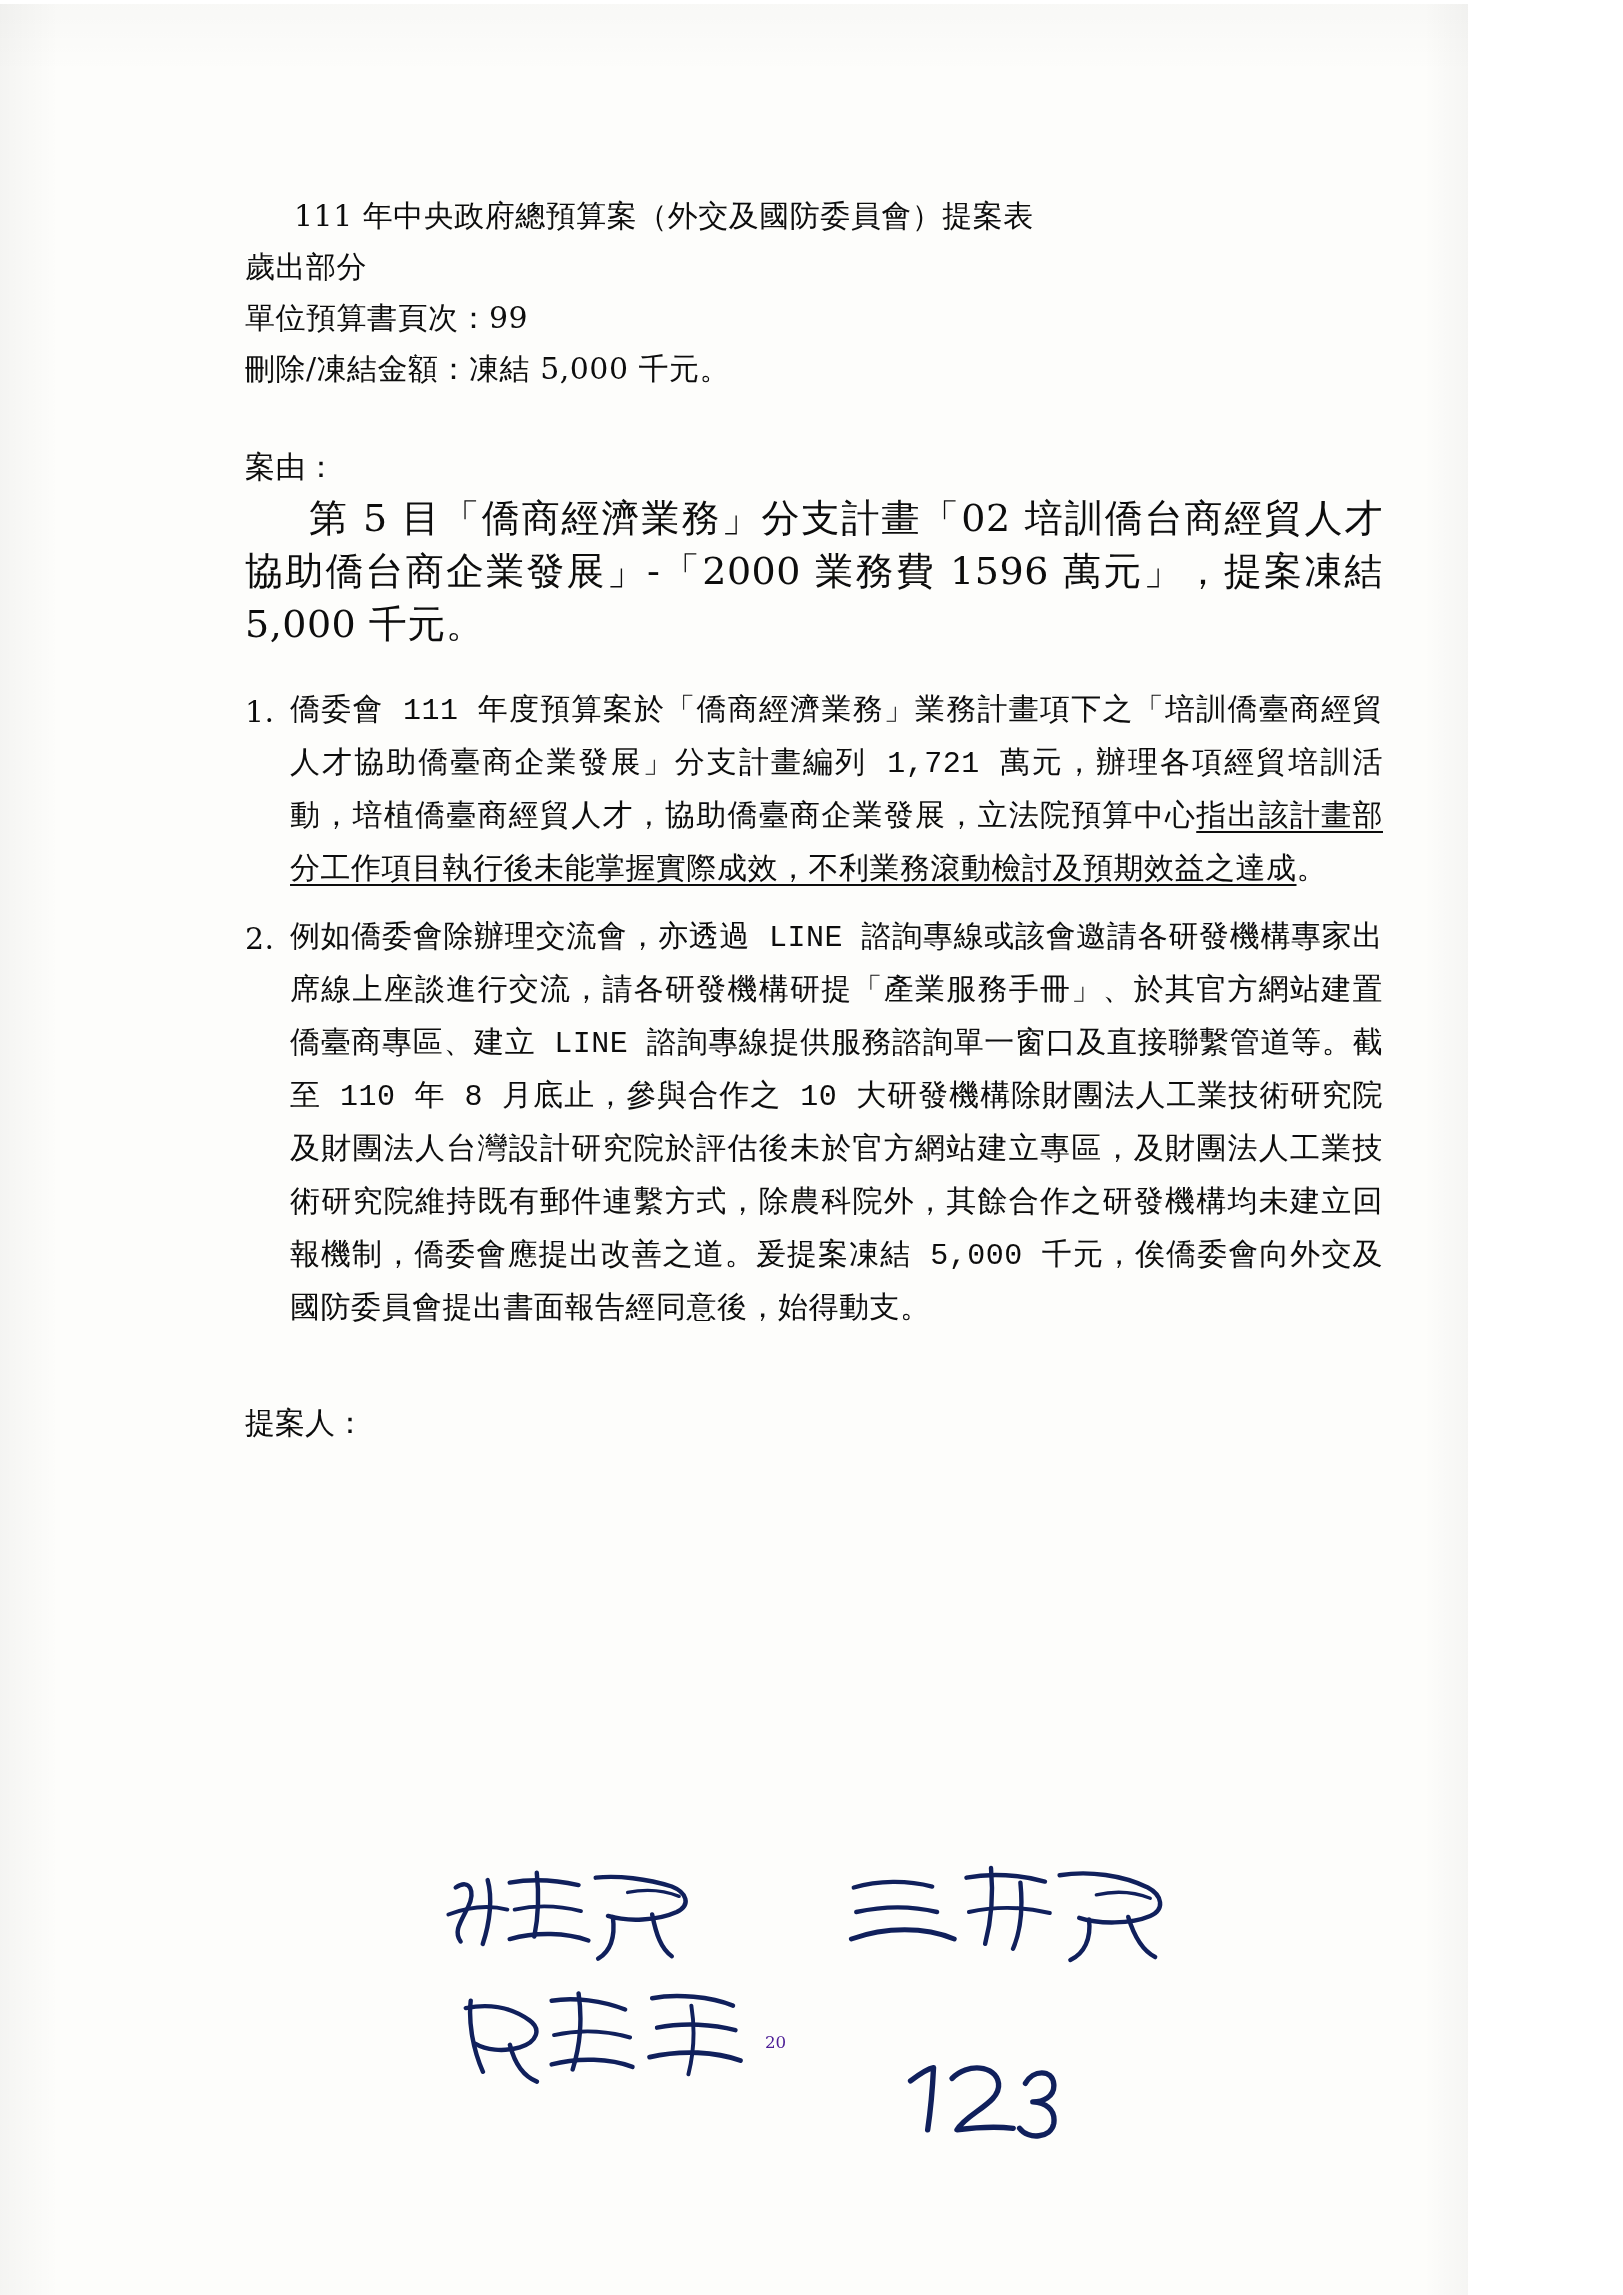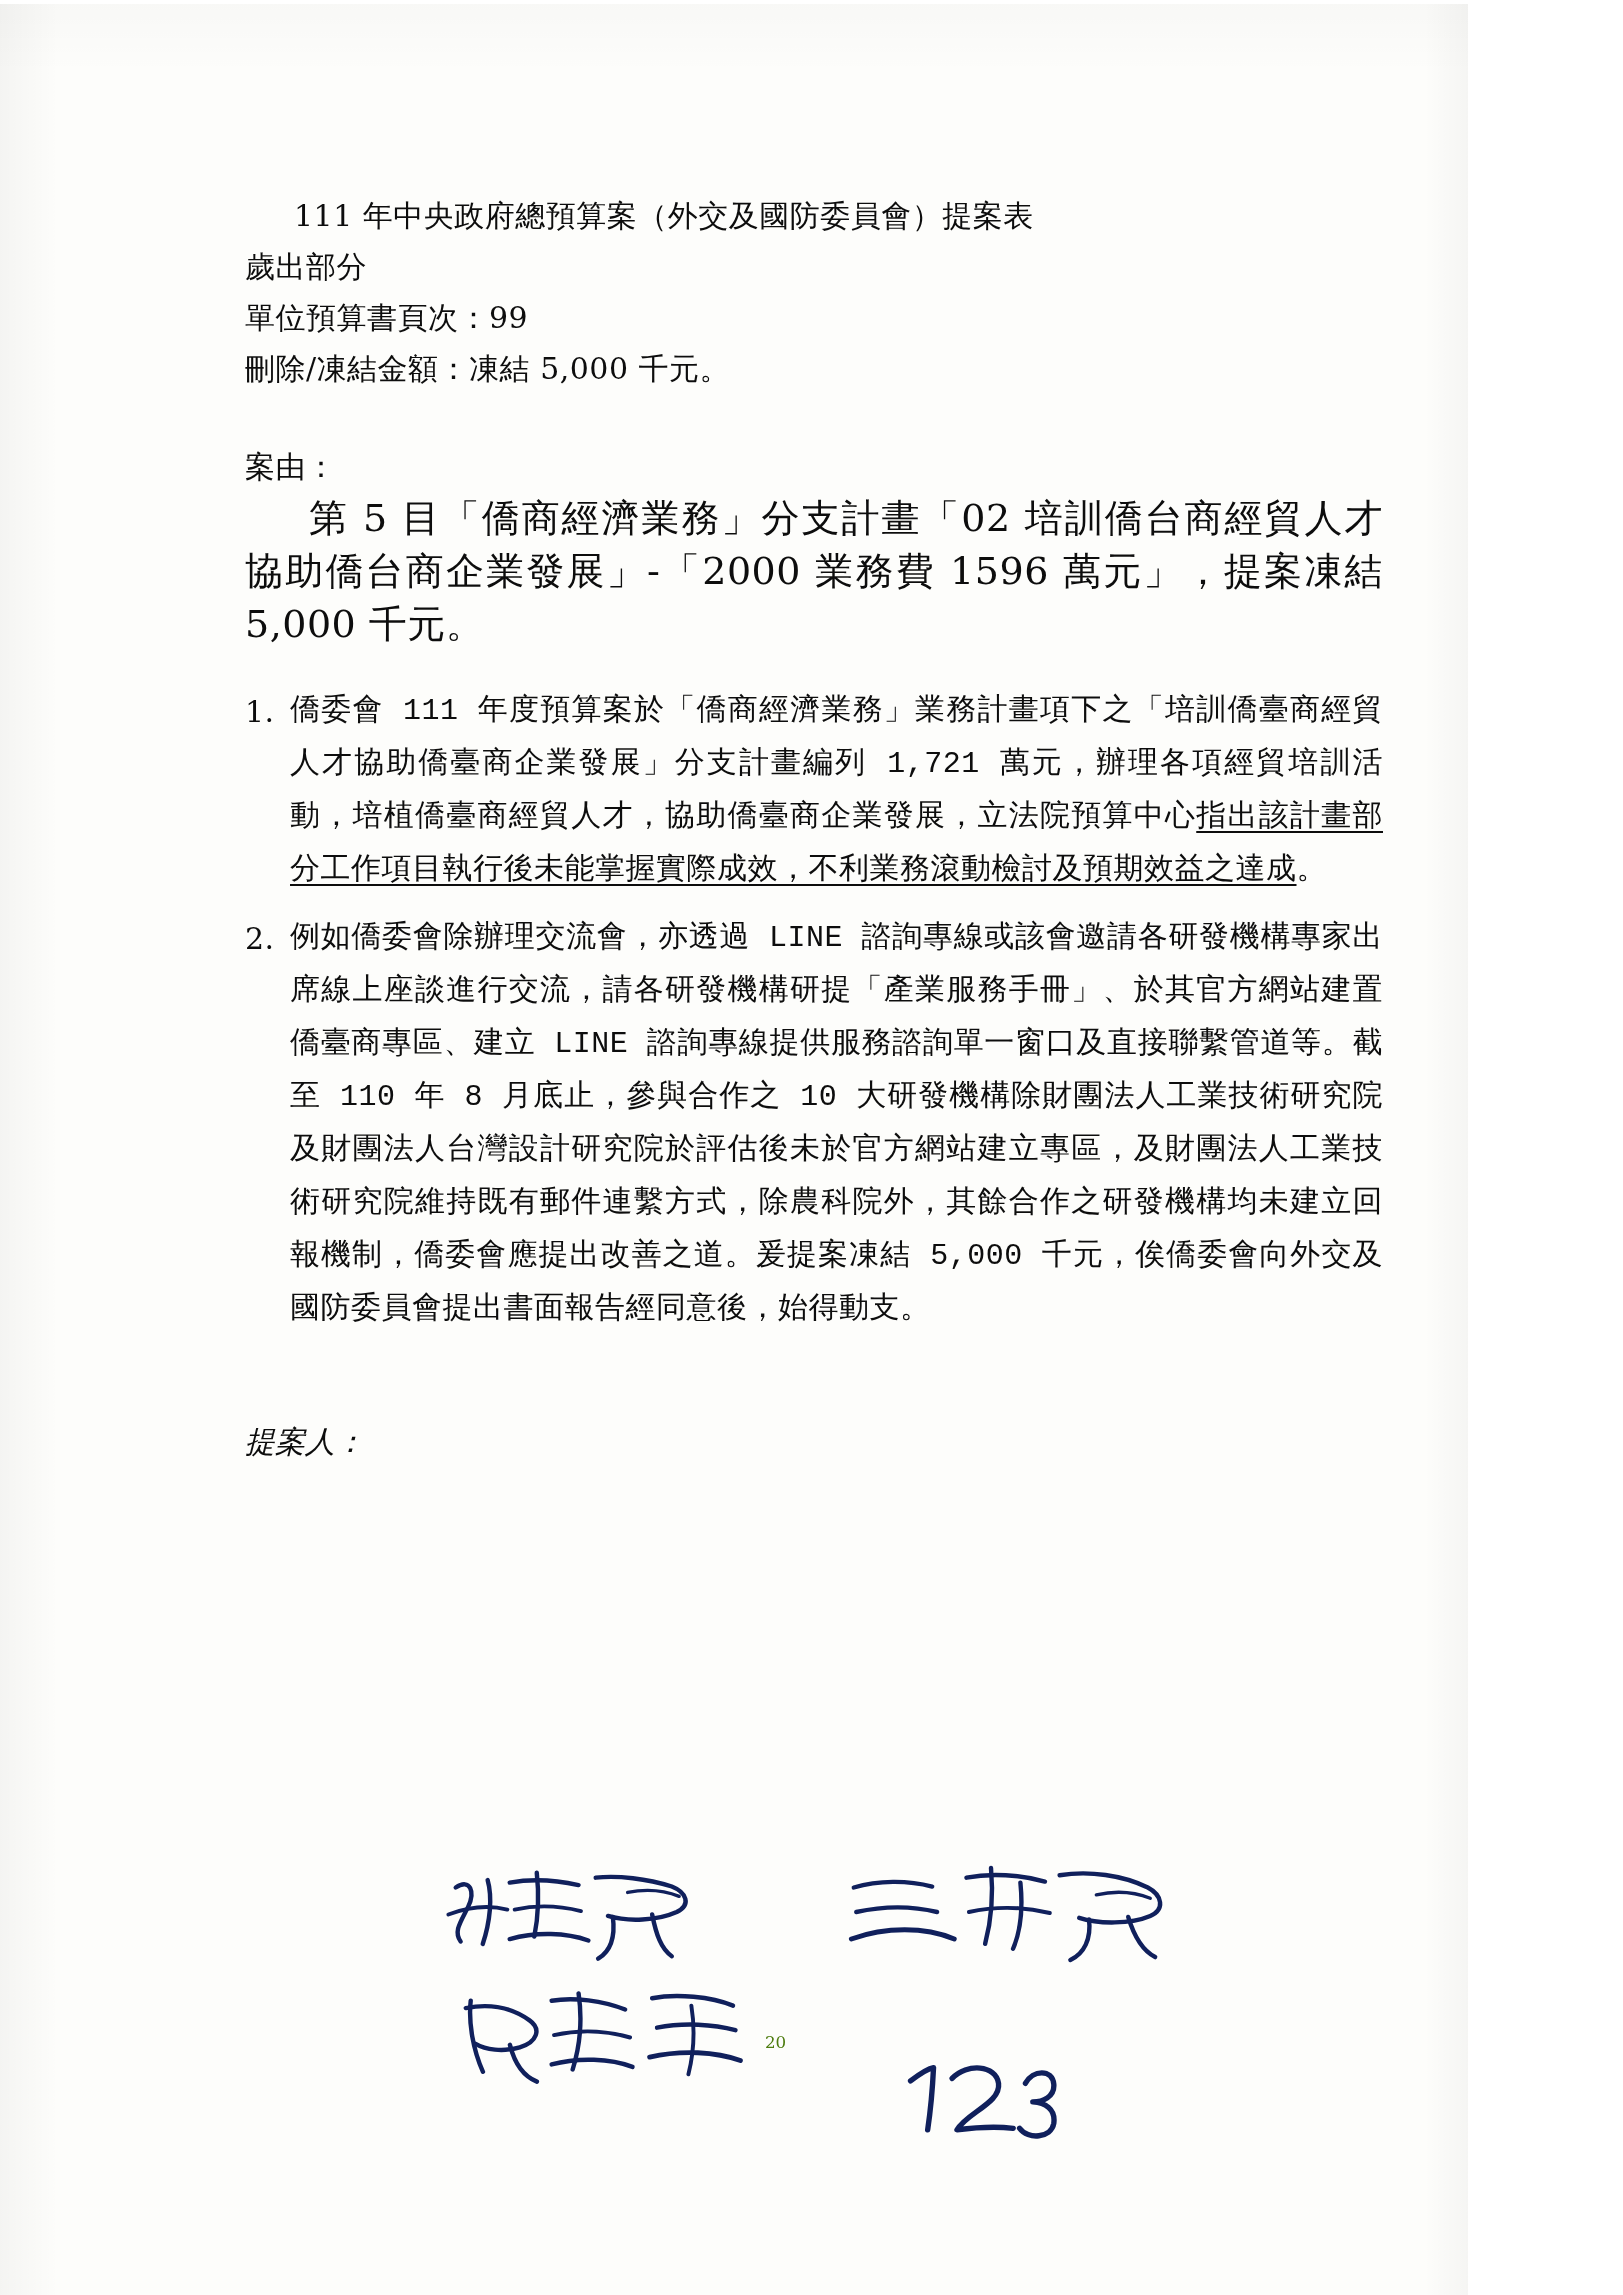--- a/index.html
+++ b/index.html
@@ -74,26 +74,25 @@
   }
   .numbered .body {
     flex: 1 1 auto;
     text-align: justify;
     text-justify: inter-character;
     font-family: Liberation Mono, monospace;
   }
   .u { text-decoration: underline; text-underline-offset: 5.9px; text-decoration-thickness: 1.5px; }
 
   .proposer-row {
-    margin-top: 80px;
+    margin-top: 61px;
     font-size: 30px;
     line-height: 51px;
     position: relative;
     height: 147px;
-    font-style: italic;
   }
   .proposer-label {
     position: absolute;
     left: 0;
     top: 0;
   }
 
   
   .sig {
     position: absolute;
@@ -105,21 +104,21 @@
     stroke: #10205c;
     stroke-linecap: round;
     stroke-linejoin: round;
   }
   .page-num-small {
     position: absolute;
     left: 765px;
     top: 2028px;
     font-size: 16.7px;
     font-family: "DejaVu Serif", "Liberation Serif", serif;
-    color: #4d7c0f;
+    color: #4c1d95;
   }
   .page-num-hand {
     position: absolute;
     left: 898px;
     top: 2050px;
   }
   .page-num-hand path {
     fill: none;
     stroke: #10205c;
     stroke-width: 11;

